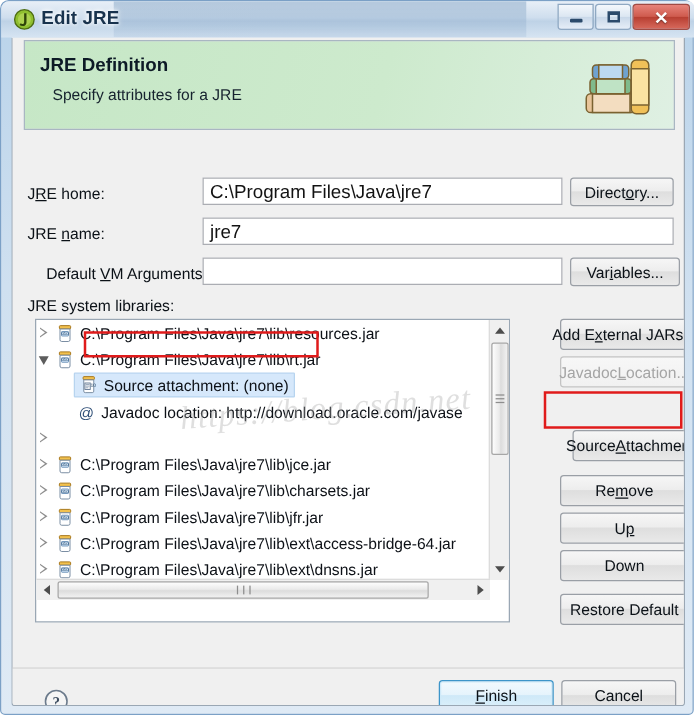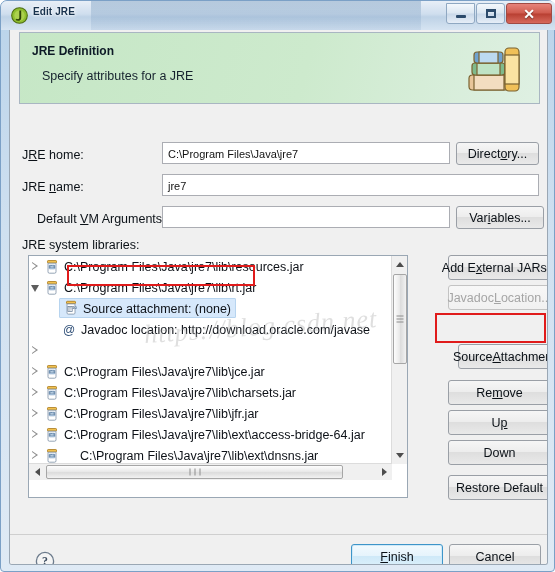--- a/index.html
+++ b/index.html
@@ -28,21 +28,21 @@
   .titlebar .glasswash{
     position:absolute;left:90px;top:0;width:330px;height:29px;
     background:linear-gradient(180deg,rgba(140,170,200,.55),rgba(120,155,195,.15));
     filter:blur(.3px);
   }
   .title-icon{
     position:absolute;left:10px;top:6px;width:17px;height:17px;
   }
   .title-text{
     position:absolute;left:32px;top:5px;
-    font-size:10px;color:#18324d;font-weight:bold;
+    font-size:15px;color:#18324d;font-weight:bold;
     text-shadow:0 0 3px #fff,0 0 5px #fff;
     letter-spacing:.1px;
   }
   .wbtns{position:absolute;right:4px;top:2px;height:22px;display:flex;}
   .wbtn{
     width:29px;height:21px;box-sizing:border-box;
     border:1px solid #8fa8c2;border-radius:3px;
     margin-left:1px;
     background:linear-gradient(180deg,#f4f8fc 0%,#dce7f2 48%,#c9d8e9 52%,#e6eef7 100%);
     position:relative;
@@ -72,37 +72,37 @@
   
   .banner{
     position:absolute;left:9px;top:2px;width:521px;height:72px;
     box-sizing:border-box;
     border:1px solid #a9b6c2;
     background:linear-gradient(105deg,#c6e7c6 0%,#cdeacd 55%,#dff0e3 100%);
     overflow:hidden;
   }
   .banner-title{
     position:absolute;left:12px;top:11px;
-    font-size:12px;font-weight:bold;color:#0d1a26;
+    font-size:15px;font-weight:bold;color:#0d1a26;
   }
   .banner-sub{
     position:absolute;left:22px;top:36px;
     font-size:12.5px;color:#16222e;
   }
   .books-icon{position:absolute;right:14px;top:6px;width:62px;height:58px;}
 
   
   .lbl{
     position:absolute;font-size:12.5px;color:#0b1117;white-space:nowrap;
   }
   .lbl u{text-decoration:underline;}
   .tfield{
     position:absolute;box-sizing:border-box;height:22px;
     border:1px solid #abadb3;background:#ffffff;
-    font-size:11px;color:#121212;
+    font-size:15px;color:#121212;
     padding:2px 4px 0 5px;line-height:18px;
     overflow:hidden;white-space:nowrap;
   }
 
   
   .btn{
     position:absolute;box-sizing:border-box;
     border:1px solid #9a9fa6;border-radius:3px;
     background:linear-gradient(180deg,#f6f6f6 0%,#ededed 46%,#dedede 50%,#e9e9e9 100%);
     font-size:12.5px;color:#0b1117;
@@ -391,21 +391,21 @@
                 <rect x="5.2" y="6.2" width="5.6" height="3.6" rx="0.5" fill="#cfe2f5" stroke="#4d7ba8" stroke-width=".6"></rect>
                 <text x="8" y="9.2" text-anchor="middle" font-size="3.4" fill="#143a5e" font-family="Liberation Sans, sans-serif">010</text>
               </svg>
               <span class="tlabel">C:\Program Files\Java\jre7\lib\ext\access-bridge-64.jar</span>
             </div>
           </div>
           <div class="trow">
             <div class="twist">
               <i class="ac"></i>
             </div>
-            <div style="display: inline-flex; align-items: center; gap: 16px;">
+            <div style="display: inline-flex; align-items: center;">
               <svg class="jicon" viewBox="0 0 16 16">
                 <rect x="3.5" y="1.5" width="9" height="2.6" rx="0.7" fill="#f2c14e" stroke="#a8781c" stroke-width=".8"></rect>
                 <path d="M4 4.2h8v8.6a1.4 1.4 0 0 1-1.4 1.4H5.4A1.4 1.4 0 0 1 4 12.8z" fill="#ffffff" stroke="#7b8ea3" stroke-width=".8"></path>
                 <rect x="5.2" y="6.2" width="5.6" height="3.6" rx="0.5" fill="#cfe2f5" stroke="#4d7ba8" stroke-width=".6"></rect>
                 <text x="8" y="9.2" text-anchor="middle" font-size="3.4" fill="#143a5e" font-family="Liberation Sans, sans-serif">010</text>
               </svg>
               <span class="tlabel">C:\Program Files\Java\jre7\lib\ext\dnsns.jar</span>
             </div>
           </div>
         </div>

